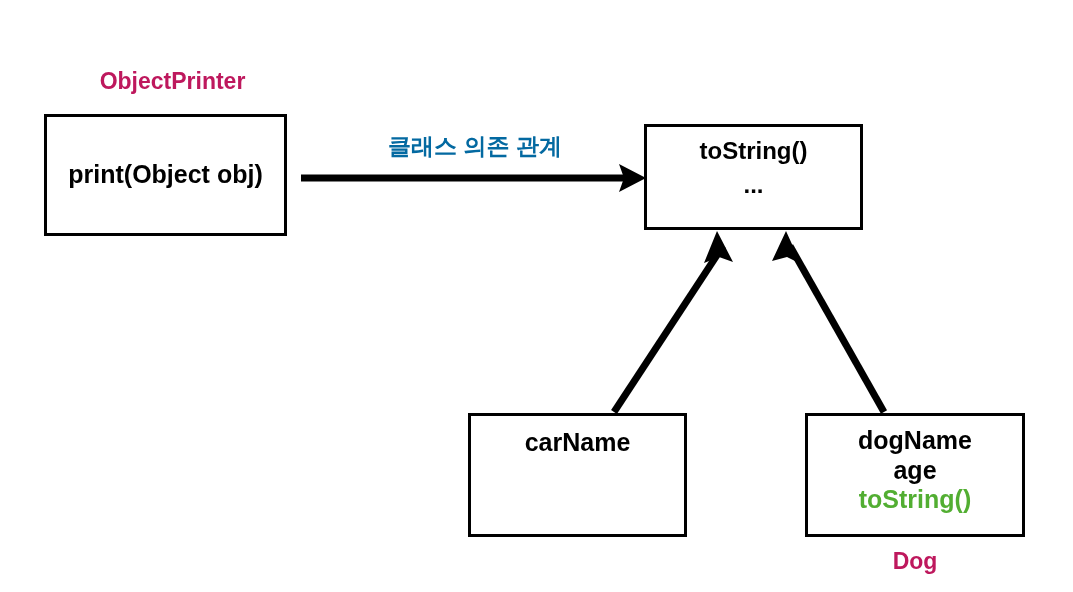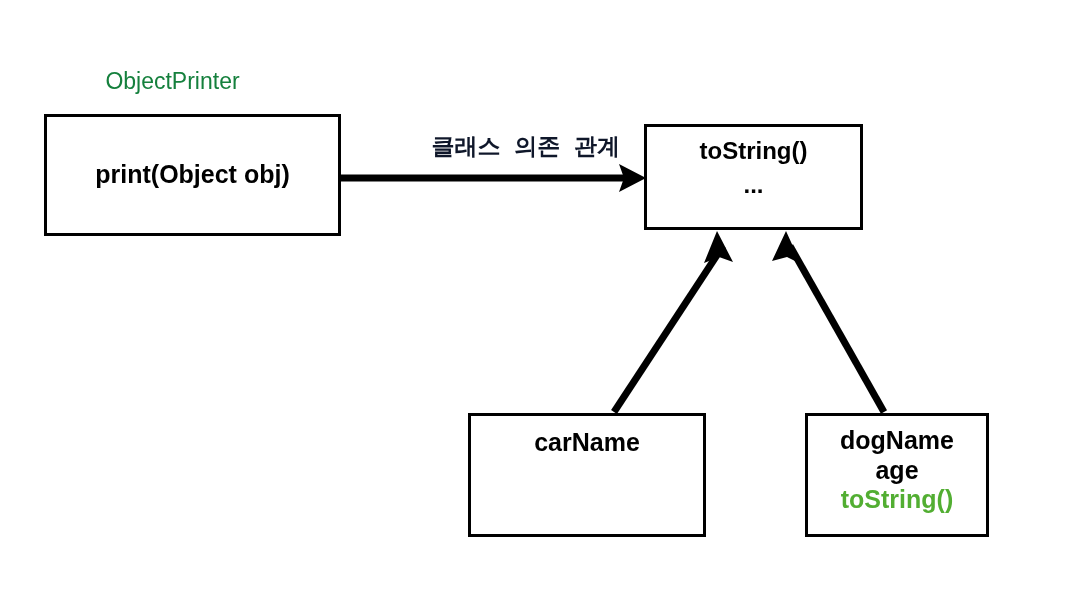--- a/index.html
+++ b/index.html
@@ -40,41 +40,40 @@
     color: #000000;
     line-height: 1.18;
     white-space: nowrap;
     text-align: center;
   }
   .member.green {
     color: #52ae32;
   }
   .class-caption {
     position: absolute;
-    font-weight: normal;
-    color: #15803d;
+    font-weight: bold;
+    color: #be185d;
     white-space: nowrap;
     text-align: center;
     z-index: 3;
   }
   .edge-label {
     position: absolute;
     font-weight: bold;
-    color: #0f172a;
+    color: #0369a1;
     white-space: nowrap;
-    text-align: right;
+    text-align: center;
     z-index: 3;
-    font-family: Liberation Mono, monospace;
   }
 
   
   #box-objectprinter {
     left: 44px;
     top: 114px;
-    width: 297px;
+    width: 243px;
     height: 122px;
     justify-content: center;
   }
   #box-objectprinter .member { font-size: 25px; }
   #cap-objectprinter {
     left: 44px;
     top: 68px;
     width: 257px;
     font-size: 23px;
   }
@@ -94,38 +93,38 @@
     left: 644px;
     top: 78px;
     width: 219px;
     font-size: 23px;
   }
 
   
   #box-car {
     left: 468px;
     top: 413px;
-    width: 238px;
+    width: 219px;
     height: 124px;
     justify-content: flex-start;
     padding-top: 12px;
   }
   #box-car .member { font-size: 25px; }
   #cap-car {
     left: 468px;
     top: 548px;
     width: 219px;
     font-size: 23px;
   }
 
   
   #box-dog {
     left: 805px;
     top: 413px;
-    width: 184px;
+    width: 220px;
     height: 124px;
     justify-content: flex-start;
     padding-top: 10px;
   }
   #box-dog .member { font-size: 25px; }
   #cap-dog {
     left: 805px;
     top: 548px;
     width: 220px;
     font-size: 23px;
@@ -176,14 +175,15 @@
 
   <div class="uml-box" id="box-car">
     <div class="member">carName</div>
   </div>
 
   <div class="uml-box" id="box-dog">
     <div class="member">dogName</div>
     <div class="member">age</div>
     <div class="member green">toString()</div>
   </div>
+  <div class="class-caption" id="cap-dog">Dog</div>
 
 </div>
 
 </body></html>

